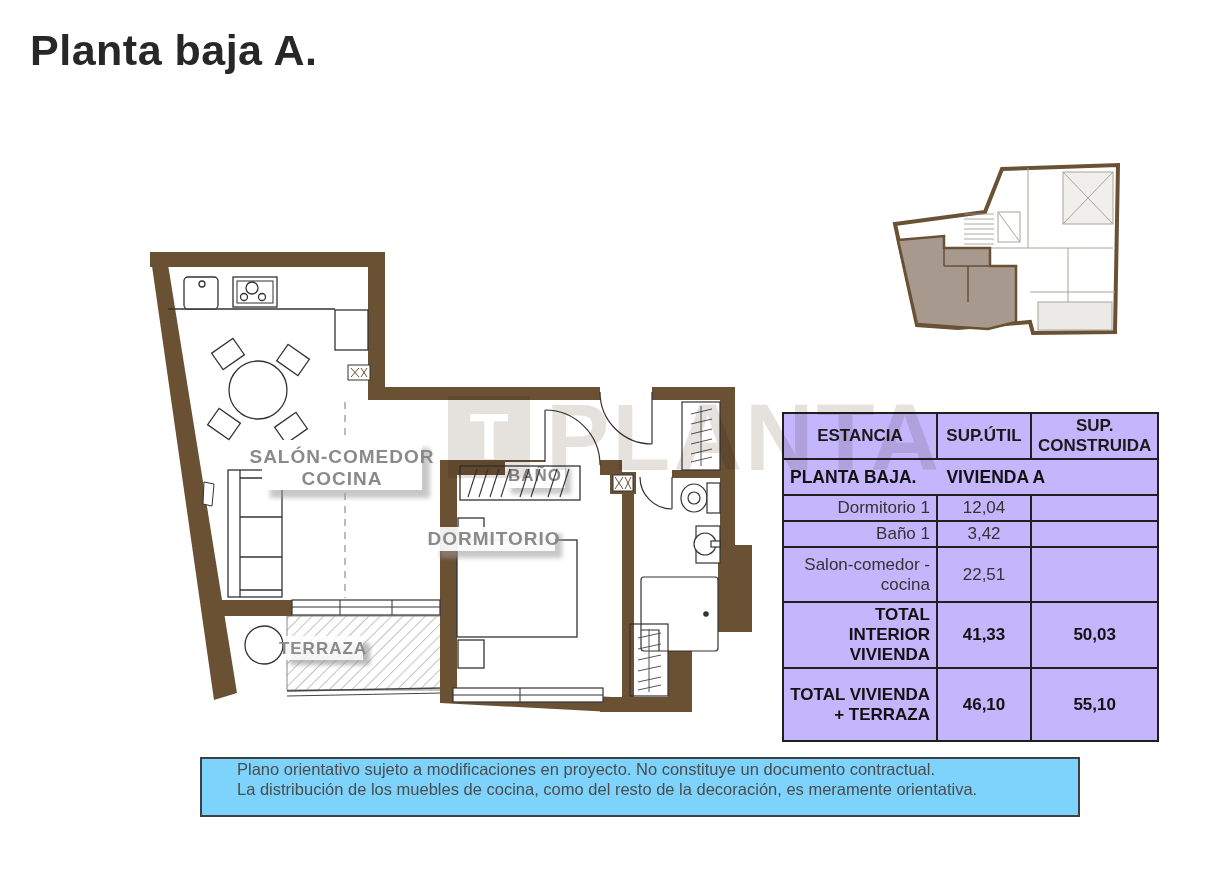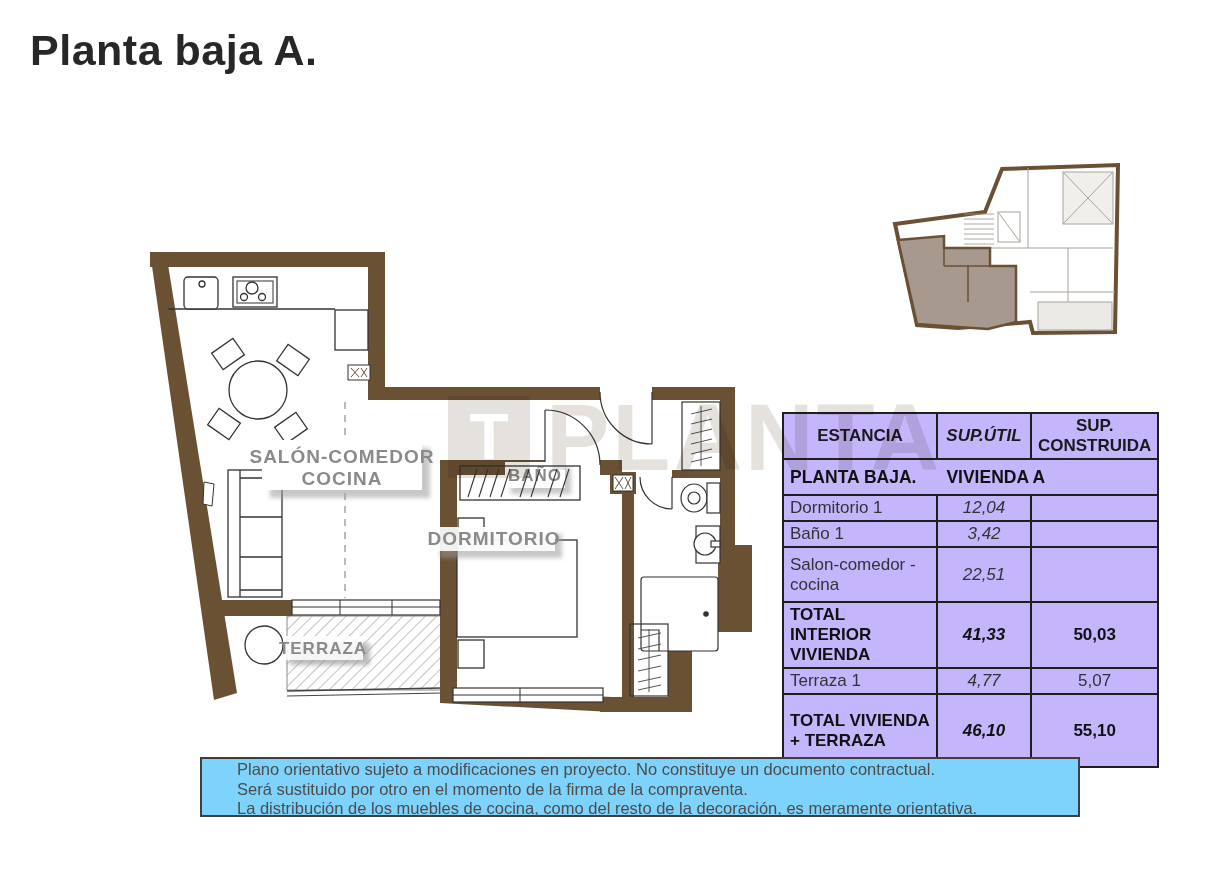--- a/index.html
+++ b/index.html
@@ -28,22 +28,22 @@
   .mini-svg{position:absolute;left:878px;top:152px;z-index:2;}
   
   .area-table{
     position:absolute;left:782px;top:412px;border-collapse:collapse;z-index:4;
     background:#c4b5fd;color:#333;
   }
   .area-table td,.area-table th{
     border:2px solid #1f1f1f;padding:2px 6px;font-size:17px;vertical-align:middle;
   }
   .area-table th{font-weight:bold;text-align:center;color:#1a1a1a;}
-  .col-name{width:140px;text-align:left;}
-  .col-util{width:80px;text-align:center;font-style:italic;}
+  .col-name{width:140px;text-align:right;}
+  .col-util{width:80px;text-align:center;}
   .col-cons{width:112px;text-align:center;}
   .row-section td{font-weight:bold;font-size:17.5px;height:30px;color:#111;}
   .row-section .sec-gap{display:inline-block;width:30px;}
   .r-h1{height:25px;}.r-h2{height:21px;}.r-h3{height:55px;}
   .r-h4{height:41px;}.r-h5{height:23px;}.r-h6{height:73px;}
   .bold-row td{font-weight:bold;color:#111;}
   
   .disclaimer{
     position:absolute;left:200px;top:757px;width:880px;height:60px;box-sizing:border-box;
     border:2px solid #3f3f3f;padding:1px 10px 0 35px;z-index:4;background:#7dd3fc;
@@ -294,30 +294,24 @@
   <tr class="r-h3">
     <td class="col-name">Salon-comedor - cocina</td>
     <td class="col-util">22,51</td>
     <td class="col-cons"></td>
   </tr>
   <tr class="r-h4 bold-row">
     <td class="col-name">TOTAL INTERIOR VIVIENDA</td>
     <td class="col-util">41,33</td>
     <td class="col-cons">50,03</td>
   </tr>
-  <tr class="r-h5">
-    <td class="col-name">Terraza 1</td>
-    <td class="col-util">4,77</td>
-    <td class="col-cons">5,07</td>
-  </tr>
   <tr class="r-h6 bold-row">
     <td class="col-name">TOTAL VIVIENDA + TERRAZA</td>
     <td class="col-util">46,10</td>
     <td class="col-cons">55,10</td>
   </tr>
 </tbody>
   </table>
 
 <div class="disclaimer">
   <div>Plano orientativo sujeto a modificaciones en proyecto. No constituye un documento contractual.</div>
-  <div>Será sustituido por otro en el momento de la firma de la compraventa.</div>
   <div>La distribución de los muebles de cocina, como del resto de la decoración, es meramente orientativa.</div>
 </div>
 
 </body></html>

